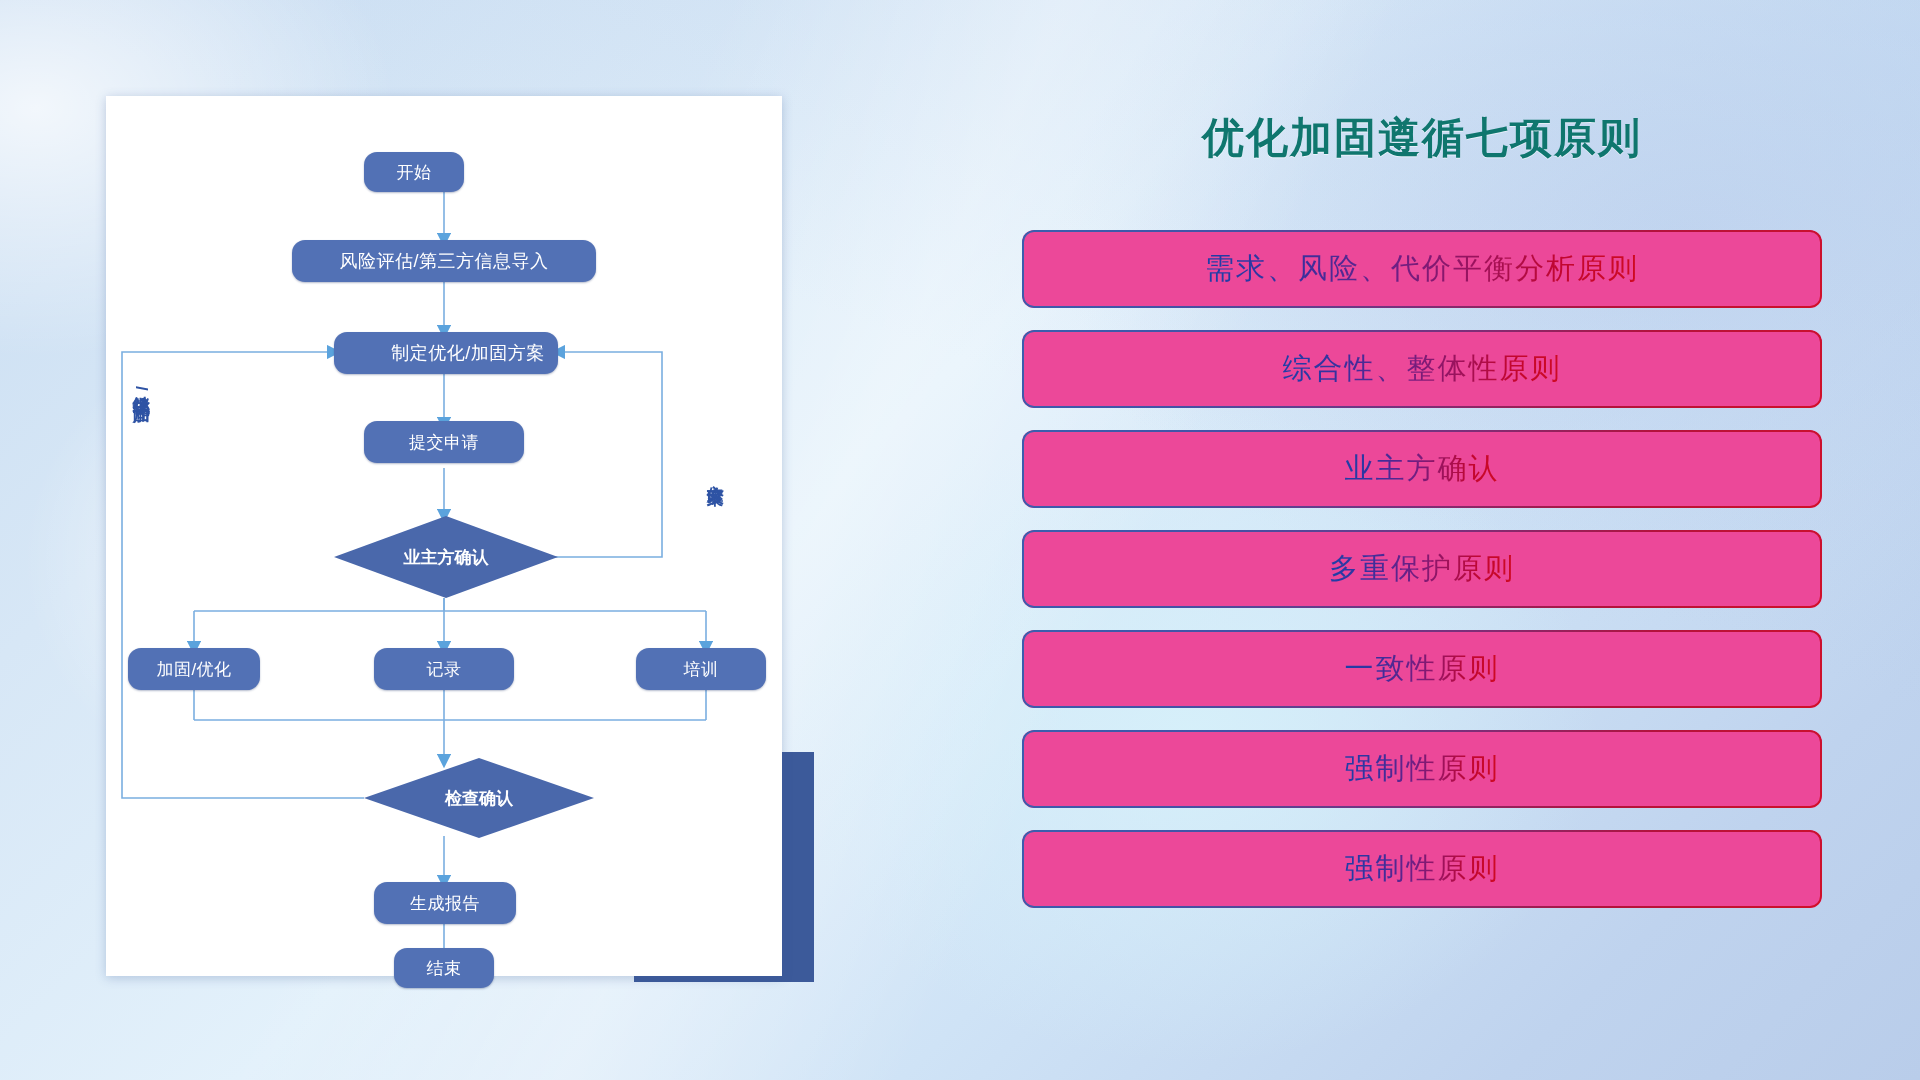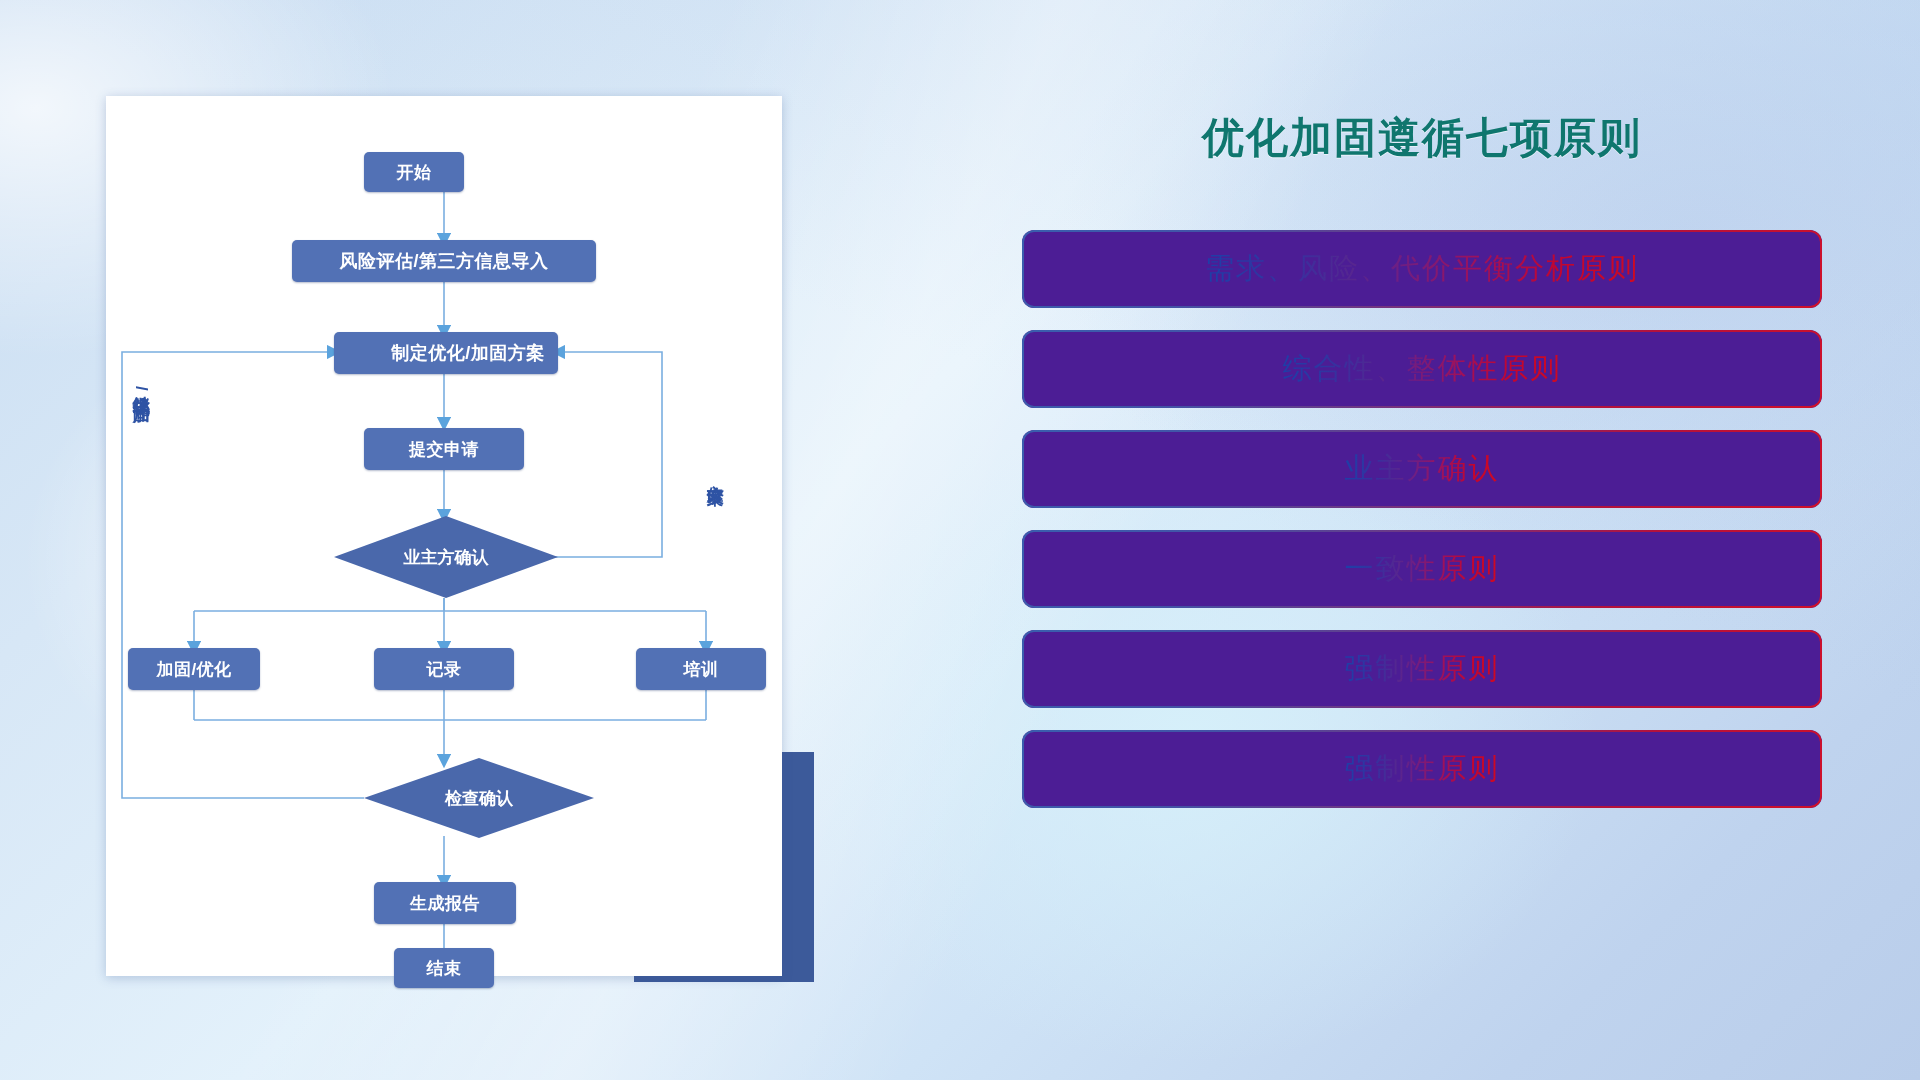--- a/index.html
+++ b/index.html
@@ -36,23 +36,23 @@
     position:absolute; left:106px; top:96px; width:676px; height:880px;
     background:#ffffff;
     box-shadow: 0 2px 10px rgba(60,90,150,.28);
   }
   .flow-svg{ position:absolute; left:0; top:0; }
 
   .node{
     position:absolute;
     background:#5271b5;
     color:#ffffff;
-    border-radius:5px;
+    border-radius:13px;
     display:flex; align-items:center; justify-content:center;
-    font-weight:bold;
+    font-weight:normal;
     letter-spacing:.5px;
     white-space:nowrap;
     box-shadow:0 1px 2px rgba(40,60,110,.35);
   }
   .node.sm { font-size:17px; }
   .node.md { font-size:18px; }
 
   .diamond{
     position:absolute;
     display:flex; align-items:center; justify-content:center;
@@ -85,21 +85,21 @@
     color:#0f766e;
     letter-spacing:2px;
     text-shadow:0 1px 0 rgba(255,255,255,.55);
   }
   .plist{ position:absolute; left:1022px; top:230px; width:800px; }
   .pitem{
     position:relative;
     height:78px;
     margin-bottom:22px;
     border-radius:12px;
-    background:#4c1d95;
+    background:#ec4899;
     display:flex; align-items:center; justify-content:center;
     padding:7px;
   }
   .pitem::before{
     content:"";
     position:absolute; inset:0;
     border-radius:12px;
     padding:2px;
     background:linear-gradient(125deg,#3a5fae 0%, #4452a6 24%, #7b2f7a 52%, #b3123c 74%, #d11029 100%);
     -webkit-mask:linear-gradient(#000 0 0) content-box, linear-gradient(#000 0 0);
@@ -177,21 +177,21 @@
   </div>
 
   <div class="node md" style="left:186px; top:144px; width:304px; height:42px;">
     <span>风险评估/第三方信息导入</span>
   </div>
 
   <div class="node md" style="left:228px; top:236px; width:224px; height:42px;padding-left:44px;">
     <span>制定优化/加固方案</span>
   </div>
 
-  <div class="node sm" style="left:258px; top:332px; width:160px; height:42px;">
+  <div class="node sm" style="left:258px; top:325px; width:160px; height:42px;">
     <span>提交申请</span>
   </div>
 
   <div class="diamond" style="left:228px; top:420px; width:224px; height:82px;">
     <div class="dshape"></div>
     <span>业主方确认</span>
   </div>
 
   <div class="node sm" style="left:22px; top:552px; width:132px; height:42px;">
     <span>加固/优化</span>
@@ -229,20 +229,23 @@
   <div class="pitem">
     <div class="pitem-inner">需求、风险、代价平衡分析原则</div>
   </div>
   <div class="pitem">
     <div class="pitem-inner">综合性、整体性原则</div>
   </div>
   <div class="pitem">
     <div class="pitem-inner">业主方确认</div>
   </div>
   <div class="pitem">
+    <div class="pitem-inner">多重保护原则</div>
+  </div>
+  <div class="pitem">
     <div class="pitem-inner">一致性原则</div>
   </div>
   <div class="pitem">
     <div class="pitem-inner">强制性原则</div>
   </div>
   <div class="pitem">
     <div class="pitem-inner">强制性原则</div>
   </div>
 </div>
 

